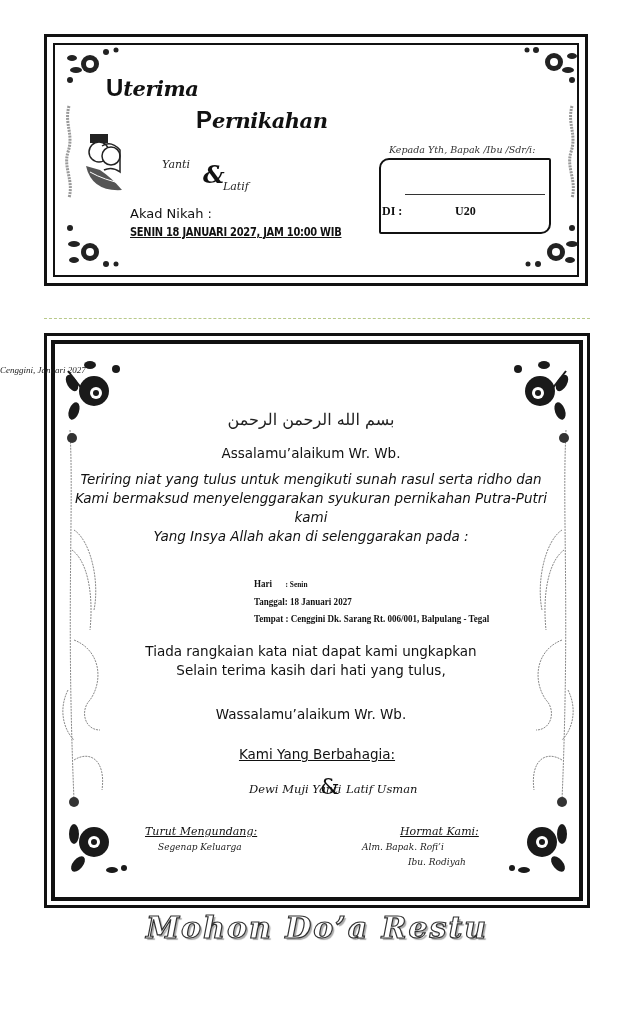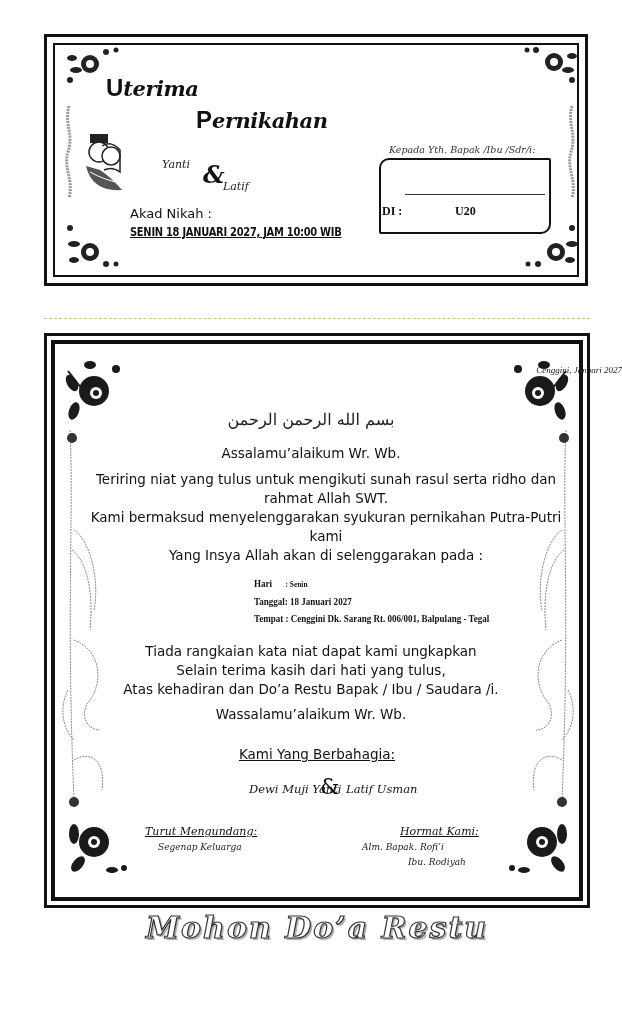--- a/index.html
+++ b/index.html
@@ -203,43 +203,41 @@
     <path d="M42 100 C26 110,16 150,22 180"></path>
     <path d="M44 120 C30 130,22 160,26 200"></path>
     <path d="M42 210 C16 220,12 250,26 270 C36 280,32 300,16 300"></path>
     <path d="M48 260 C58 280,52 300,42 310"></path>
     <path d="M42 330 C26 320,10 330,14 360"></path>
   </g>
   <circle cx="44" cy="8" r="5" fill="#333"></circle>
   <circle cx="42" cy="372" r="5" fill="#333"></circle>
 </svg>
 
-<div class="abs place-date" style="left:0;width:622px;top:365px;text-align:right;">Cenggini, Januari 2027</div>
+<div class="abs place-date" style="left:0;width:622px;top:365px;text-align:left;">Cenggini, Januari 2027</div>
 <div class="abs bismillah" style="left:0;width:622px;top:410px;text-align:center;">بسم الله الرحمن الرحمن</div>
 
 <div class="abs center-text" style="left:60px;width:502px;top:444px;">Assalamu’alaikum Wr. Wb.</div>
 
-<div class="abs center-text" style="left:75px;width:502px;top:470px;">
+<div class="abs center-text" style="left:60px;width:502px;top:470px;font-style:italic;">
   <div>Teriring niat yang tulus untuk mengikuti sunah rasul serta ridho dan</div>
-  <div>rahmat Allah SWT.</div>
   <div>Kami bermaksud menyelenggarakan syukuran pernikahan Putra-Putri</div>
   <div>kami</div>
   <div>Yang  Insya Allah akan di selenggarakan pada :</div>
 </div>
 
 <div class="abs detail" style="left:254px;top:575px;">
   <div><span>Hari</span>&nbsp;&nbsp;&nbsp;&nbsp;&nbsp;&nbsp;<span class="sml">: Senin</span></div>
   <div><span>Tanggal</span><span>: 18 Januari 2027</span></div>
   <div><span>Tempat</span> <span>: Cenggini Dk. Sarang Rt. 006/001, Balpulang - Tegal</span></div>
 </div>
 
 <div class="abs center-text" style="left:60px;width:502px;top:642px;">
   <div>Tiada rangkaian kata niat dapat kami ungkapkan</div>
   <div>Selain terima kasih  dari hati yang tulus,</div>
-  <div>Atas kehadiran dan Do’a Restu Bapak / Ibu / Saudara /i.</div>
 </div>
 <div class="abs center-text" style="left:60px;width:502px;top:705px;">Wassalamu’alaikum Wr. Wb.</div>
 
 <div class="abs happy" style="left:0;width:634px;top:746px;text-align:center;">Kami Yang Berbahagia:</div>
 
 <div class="abs couple" style="left:233px;top:782px;margin-left:16px;">Dewi Muji Yanti</div>
 <div class="abs amp-big" style="left:320px;top:774px;">&amp;</div>
 <div class="abs couple" style="left:346px;top:782px;text-align:right;">Latif Usman</div>
 
 <div class="abs sig-head" style="left:145px;top:825px;">Turut Mengundang:</div>

